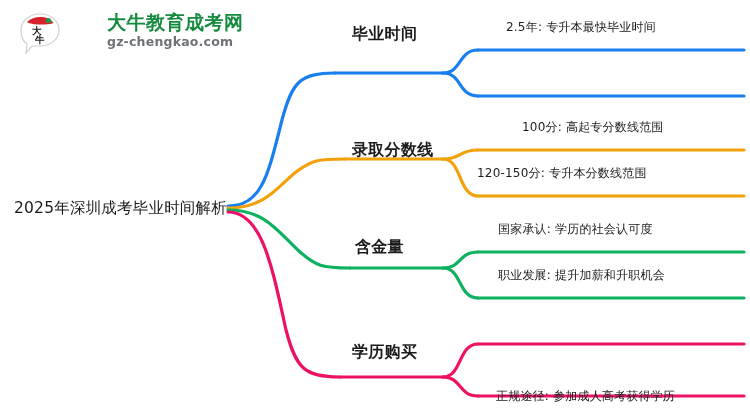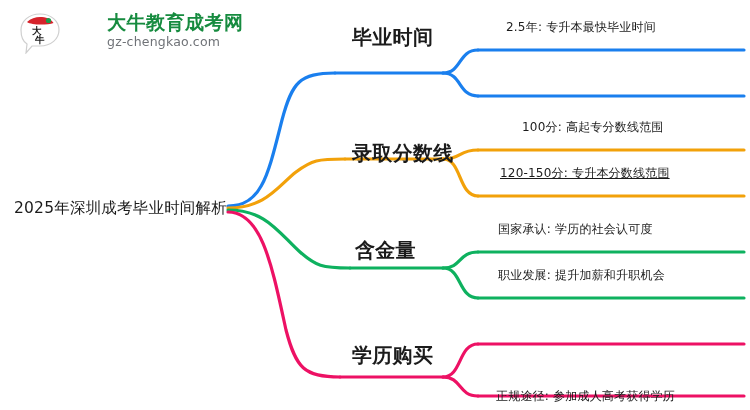--- a/index.html
+++ b/index.html
@@ -53,21 +53,21 @@
     font-size: 19px;
     font-weight: bold;
     color: #168b3f;
     letter-spacing: 0.5px;
     line-height: 24px;
     white-space: nowrap;
   }
   .logo-sub {
     font-family: "DejaVu Sans", sans-serif;
     font-size: 12.5px;
-    font-weight: normal;
+    font-weight: bold;
     color: #6f7277;
     letter-spacing: 0.2px;
     line-height: 16px;
     white-space: nowrap;
   }
 
   
   .node {
     position: absolute;
     white-space: nowrap;
@@ -75,21 +75,21 @@
     font-family: "DejaVu Sans", sans-serif;
   }
   .root-node {
     font-size: 15.5px;
     font-weight: normal;
     letter-spacing: 0.2px;
     left: 14px;
     top: 198px;
   }
   .branch-node {
-    font-size: 20px;
+    font-size: 16px;
     font-weight: bold;
     letter-spacing: 0.3px;
   }
   .leaf-node {
     font-size: 12px;
     letter-spacing: 0.2px;
     text-align: center;
   }
 </style>
 </head>
@@ -147,20 +147,20 @@
   <div class="node root-node">2025年深圳成考毕业时间解析</div>
 
   <div class="node branch-node" style="left:352px; top:24px;">毕业时间</div>
   <div class="node branch-node" style="left:352px; top:140px;">录取分数线</div>
   <div class="node branch-node" style="left:355px; top:237px;">含金量</div>
   <div class="node branch-node" style="left:352px; top:342px;">学历购买</div>
 
   <div class="node leaf-node" style="left:506px; top:19px;">2.5年: 专升本最快毕业时间</div>
 
   <div class="node leaf-node" style="left:522px; top:119px;">100分: 高起专分数线范围</div>
-  <div class="node leaf-node" style="left:500px; top:165px;text-decoration:underline;">120-150分: 专升本分数线范围</div>
+  <div class="node leaf-node" style="left:477px; top:165px;">120-150分: 专升本分数线范围</div>
 
   <div class="node leaf-node" style="left:498px; top:267px;">职业发展: 提升加薪和升职机会</div>
   <div class="node leaf-node" style="left:498px; top:221px;">国家承认: 学历的社会认可度</div>
 
   <div class="node leaf-node" style="left:496px; top:365px;margin-top:23px;">正规途径: 参加成人高考获得学历</div>
 
 </div>
 
 </body></html>

